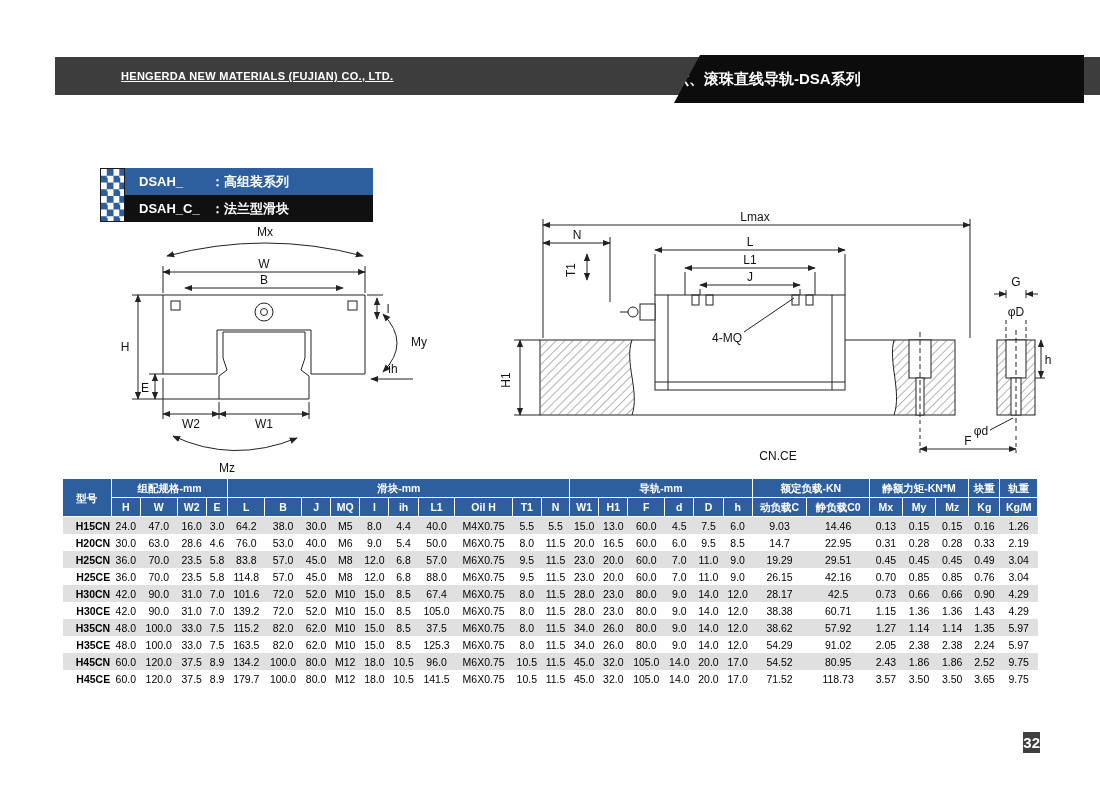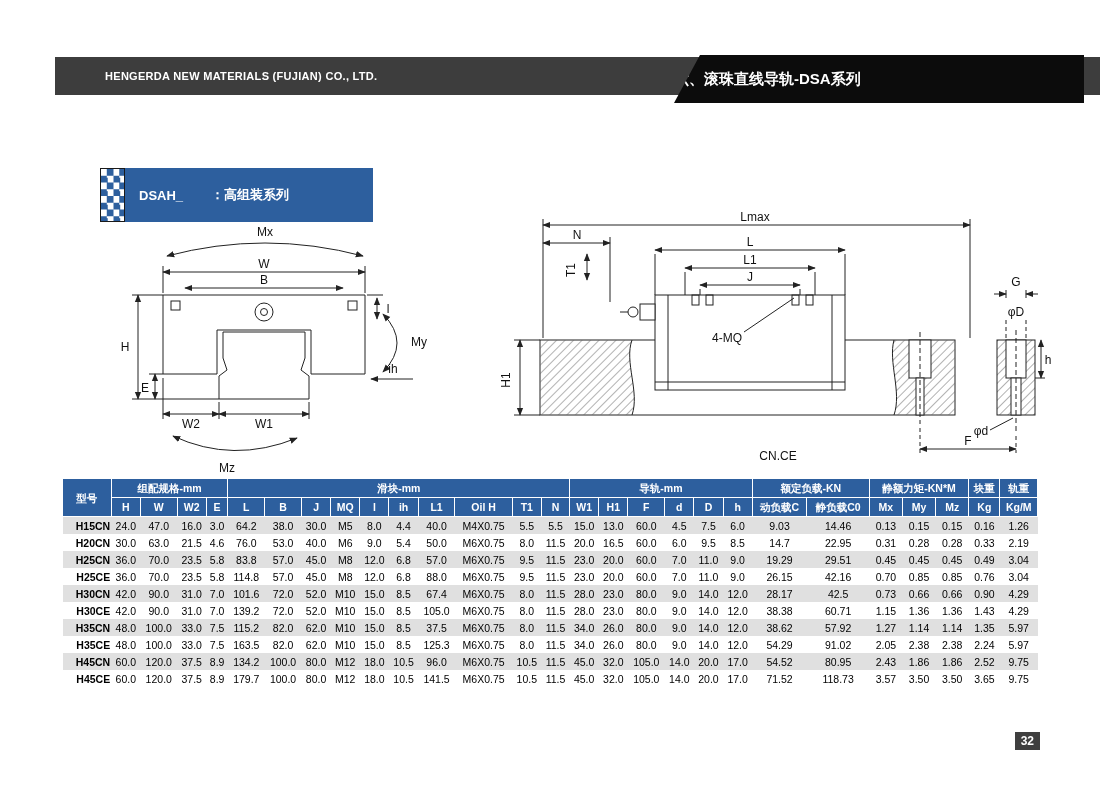--- a/index.html
+++ b/index.html
@@ -4,22 +4,22 @@
 <style>
   * { box-sizing: border-box; }
   html,body { margin:0; padding:0; }
   body {
     width:1100px; height:802px; position:relative; overflow:hidden;
     background:#ffffff; font-family:"Liberation Sans", sans-serif; color:#111;
   }
 
   
   .band { position:absolute; top:57px; left:55px; right:0; height:38px; background:#3d3d3d; }
-  .company { position:absolute; left:50px; top:50%; transform:translateY(-50%);
-    color:#fff; font-size:11px; font-weight:bold; letter-spacing:.3px; white-space:nowrap; }
+  .company { position:absolute; left:66px; top:50%; transform:translateY(-50%);
+    color:#fff; font-size:11px; font-weight:bold; letter-spacing:.3px; white-space:nowrap;text-decoration:underline; }
   .black-title { position:absolute; top:55px; right:16px; width:410px; height:48px; background:#0c0c0c;
     clip-path:polygon(26px 0, 100% 0, 100% 100%, 0 100%);
     display:flex; align-items:center; justify-content:flex-start; padding-right:64px; }
   .black-title span { color:#ffffff; font-size:15px; font-weight:bold; white-space:nowrap; }
 
   
   .series-box { position:absolute; top:168px; left:100px; display:flex; height:54px; }
   .checker { width:25px; height:54px;
     background:repeating-conic-gradient(#2d5f9e 0% 25%, #ffffff 0% 50%);
     background-size:12.5px 13.5px; border:1px solid #1a1a1a; }
@@ -46,38 +46,42 @@
   }
   table.spec tbody td {
     font-size:10.5px; text-align:center; padding:2.5px 1px; white-space:nowrap; color:#000;
   }
   table.spec tbody tr:nth-child(odd)  { background:#e0e0e0; }
   table.spec tbody tr:nth-child(even) { background:#ffffff; }
   table.spec tbody td.model-col { font-weight:bold; text-align:right; padding-left:2px; }
 
   
   .page-num { position:absolute; right:60px; top:732px; background:#3f3f3f; color:#fff;
-    font-size:12px; font-weight:bold; padding:2px 6px; }
+    font-size:15px; font-weight:bold; padding:2px 0; }
 </style>
 </head>
 <body>
 
 <div class="band">
   <div class="company">HENGERDA NEW MATERIALS (FUJIAN) CO., LTD.</div>
 </div>
 <div class="black-title">
   <span>六、滚珠直线导轨-DSA系列</span>
 </div>
 
 <div class="series-box">
   <div class="checker"></div>
   <div class="series-rows">
     <div class="series-row blue">
       <span class="series-code">DSAH_</span>
       <span>：高组装系列</span>
+    </div>
+    <div class="series-row black">
+      <span class="series-code">DSAH_C_</span>
+      <span>：法兰型滑块</span>
     </div>
   </div>
 </div>
 
 <div class="diagram" id="diag-left">
 <svg width="360" height="255" viewBox="0 0 360 255">
   <defs>
     <marker id="arL" viewBox="0 0 10 10" refX="9" refY="5" markerWidth="8" markerHeight="8" orient="auto-start-reverse">
       <path d="M0,1 L10,5 L0,9 z" fill="#222"></path>
     </marker>
@@ -310,21 +314,21 @@
           <td>0.13</td>
           <td>0.15</td>
           <td>0.15</td>
           <td>0.16</td>
           <td>1.26</td>
         </tr>
         <tr>
           <td class="model-col">H20CN</td>
           <td>30.0</td>
           <td>63.0</td>
-          <td>21.5</td>
+          <td>28.6</td>
           <td>4.6</td>
           <td>76.0</td>
           <td>53.0</td>
           <td>40.0</td>
           <td>M6</td>
           <td>9.0</td>
           <td>5.4</td>
           <td>50.0</td>
           <td>M6X0.75</td>
           <td>8.0</td>

